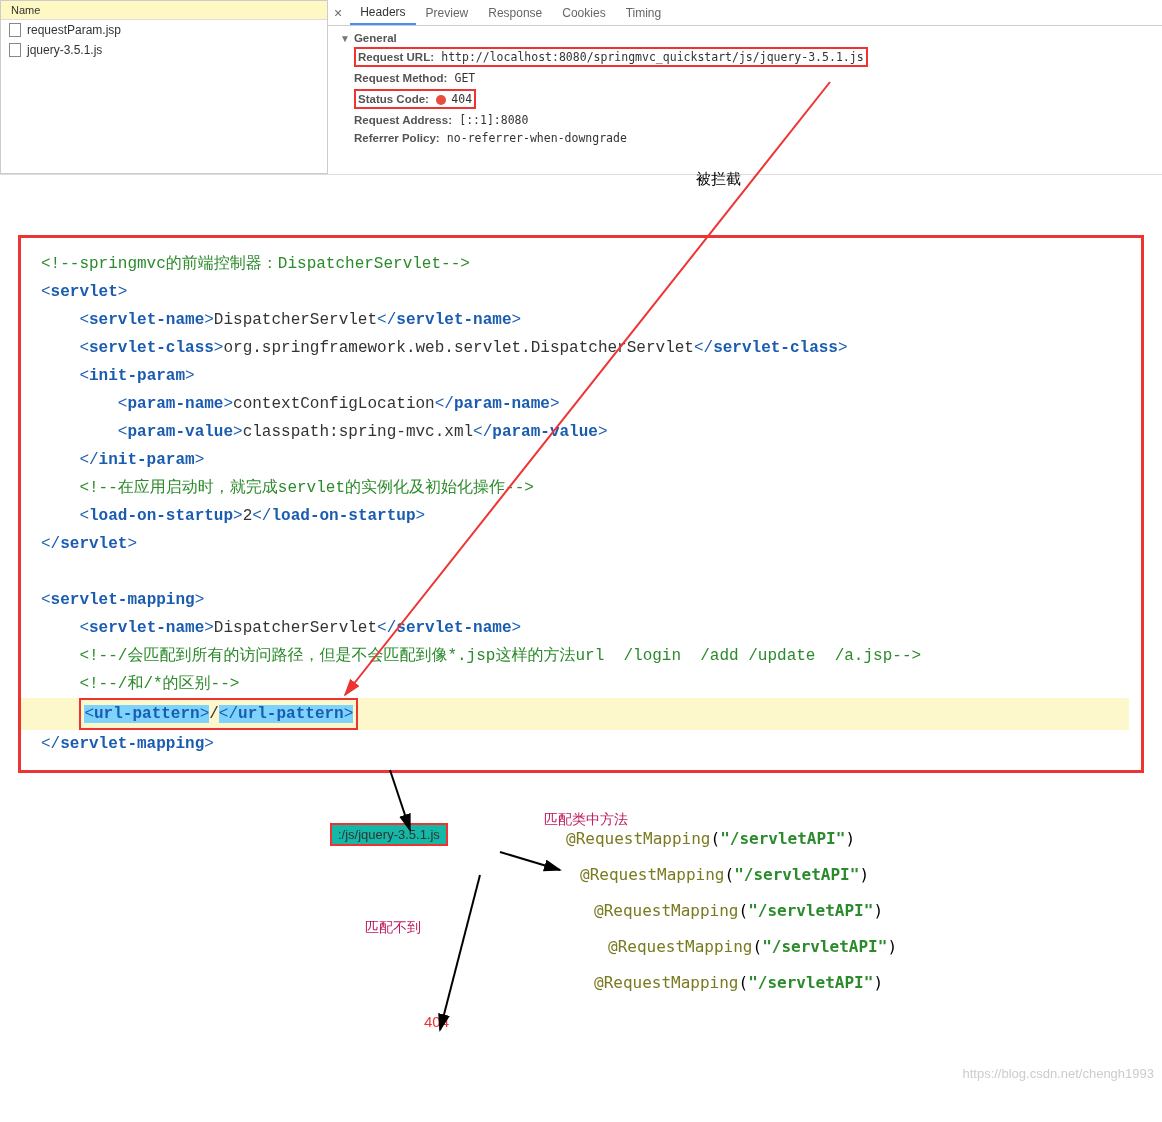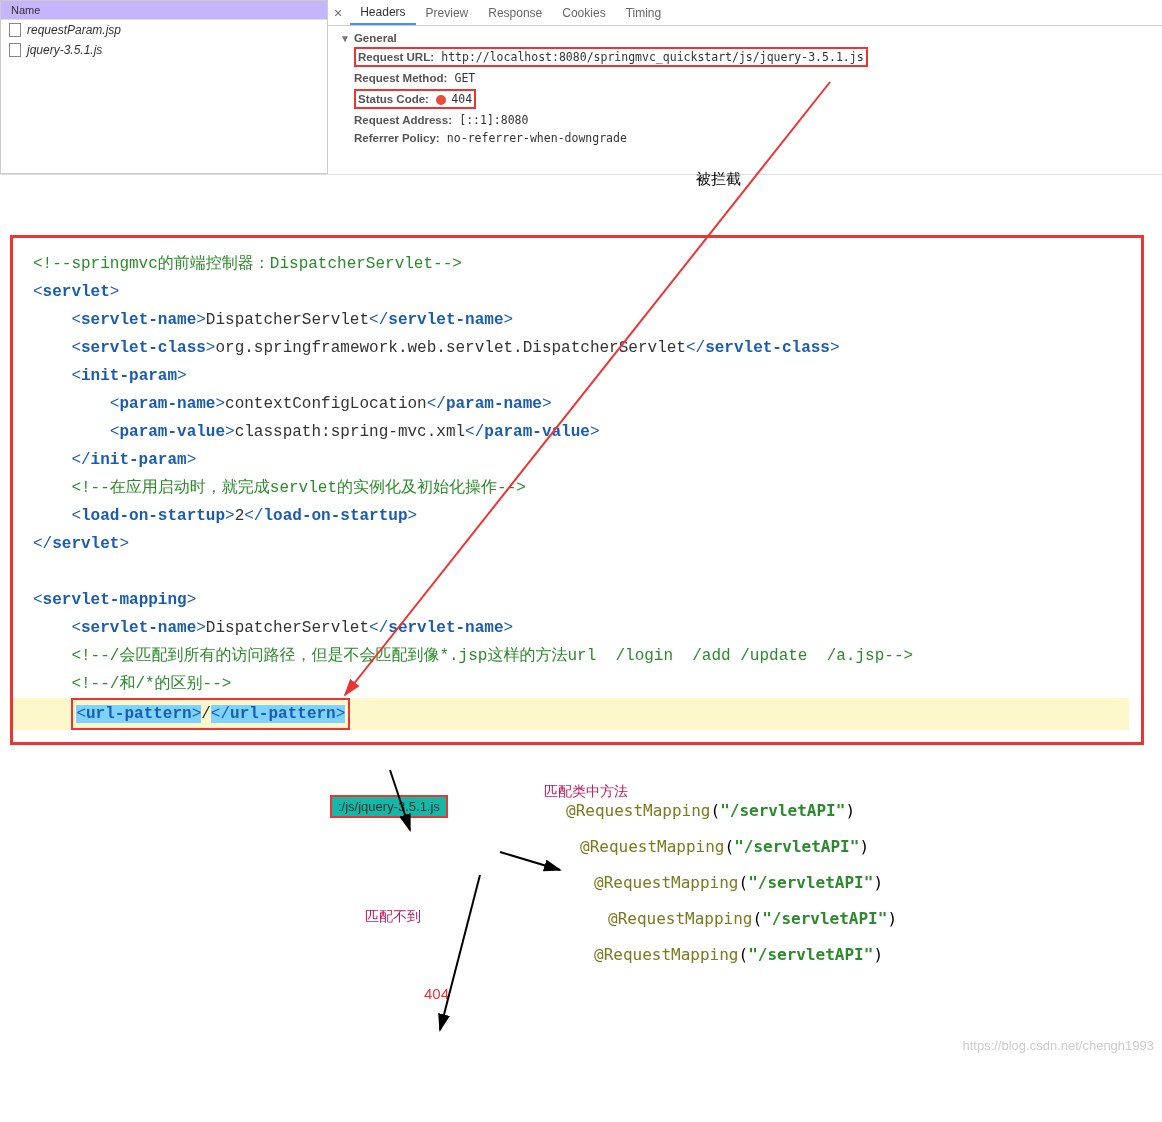--- a/index.html
+++ b/index.html
@@ -1,36 +1,36 @@
 <!DOCTYPE html>
 <html><head>
 <meta charset="utf-8">
 <style>
 * { box-sizing: border-box; margin: 0; padding: 0; }
 body { font-family: Arial, sans-serif; font-size: 12px; background: #fff; width: 1162px; position: relative; }
 .top-section { display: flex; height: 175px; border-bottom: 1px solid #ddd; }
 .file-panel { width: 328px; border: 1px solid #ccc; background: #fff; }
-.file-header { background: #c4b5fd; border-bottom: 1px solid #ddd; padding: 3px 10px; font-size: 11px; color: #333; }
-.file-item { display: flex; align-items: center; padding: 3px 8px; font-size: 12px; color: #333; font-style: italic; }
+.file-header { background: #fef9c3; border-bottom: 1px solid #ddd; padding: 3px 10px; font-size: 11px; color: #333; }
+.file-item { display: flex; align-items: center; padding: 3px 8px; font-size: 12px; color: #333; }
 .file-icon { width: 12px; height: 14px; border: 1px solid #888; margin-right: 6px; background: #fff; }
 .devtools { flex: 1; background: #fff; position: relative; }
 .dt-tabs { display: flex; align-items: center; border-bottom: 1px solid #ccc; font-size: 12px; color: #666; padding: 0 6px; height: 26px; }
 .dt-close { margin-right: 8px; color: #666; cursor: pointer; font-size: 14px; }
 .dt-tab { padding: 4px 10px; cursor: pointer; }
 .dt-tab.active { color: #333; border-bottom: 2px solid #4a8df8; }
 .dt-body { padding: 6px 12px; font-size: 11.5px; color: #333; }
 .dt-section { display: flex; align-items: center; margin-bottom: 1px; color: #555; font-size: 11.5px; }
 .dt-triangle { margin-right: 4px; font-size: 10px; color: #777; }
 .dt-label { font-weight: bold; color: #545454; margin-right: 4px; }
 .dt-value { color: #333; font-family: Consolas, monospace; }
 .dt-row { padding: 2px 14px; font-size: 11.5px; }
 .status-dot { display: inline-block; width: 10px; height: 10px; border-radius: 50%; background: #e74c3c; vertical-align: middle; margin-right: 2px; }
 .red-box { border: 2px solid #e33; padding: 1px 2px; display: inline-block; }
 .annotation { position: absolute; font-size: 15px; color: #000; }
-.code-panel { border: 3px solid #e33; margin: 60px 18px 10px 10px; padding: 12px 12px 12px 0; font-family: Consolas, 'Courier New', monospace; font-size: 16px; line-height: 28px; position: relative; background: #fff; }
+.code-panel { border: 3px solid #e33; margin: 60px 18px 10px 18px; padding: 12px 12px 12px 0; font-family: Consolas, 'Courier New', monospace; font-size: 16px; line-height: 28px; position: relative; background: #fff; }
 .code-line { white-space: pre; padding-left: 20px; }
 .xml-bracket { color: #1a5cb0; }
 .xml-tag { color: #1a5cb0; font-weight: bold; }
 .xml-comment { color: #2b8a2b; }
 .xml-text { color: #333; }
 .hl-line { background: #fdf7cc; }
 .hl-sel { background: #7dd3fc; }
 .url-box-inner { border: 2px solid #e33; padding: 0 3px; display: inline-block; }
 .bottom-section { position: relative; margin-top: 20px; height: 290px; font-family: Consolas, monospace; }
 .url-snippet { position: absolute; left: 330px; top: 30px; border: 2px solid #e33; padding: 2px 6px; font-size: 13px; color: #333; background: #14b8a6; font-family: Arial; }
@@ -113,26 +113,27 @@
 <div class="code-line">    <span class="xml-bracket">&lt;/</span><span class="xml-tag">init-param</span><span class="xml-bracket">&gt;</span></div>
 <div class="code-line">    <span class="xml-comment">&lt;!--在应用启动时，就完成servlet的实例化及初始化操作--&gt;</span></div>
 <div class="code-line">    <span class="xml-bracket">&lt;</span><span class="xml-tag">load-on-startup</span><span class="xml-bracket">&gt;</span><span class="xml-text">2</span><span class="xml-bracket">&lt;/</span><span class="xml-tag">load-on-startup</span><span class="xml-bracket">&gt;</span></div>
 <div class="code-line"><span class="xml-bracket">&lt;/</span><span class="xml-tag">servlet</span><span class="xml-bracket">&gt;</span></div>
 <div class="code-line"> </div>
 <div class="code-line"><span class="xml-bracket">&lt;</span><span class="xml-tag">servlet-mapping</span><span class="xml-bracket">&gt;</span></div>
 <div class="code-line">    <span class="xml-bracket">&lt;</span><span class="xml-tag">servlet-name</span><span class="xml-bracket">&gt;</span><span class="xml-text">DispatcherServlet</span><span class="xml-bracket">&lt;/</span><span class="xml-tag">servlet-name</span><span class="xml-bracket">&gt;</span></div>
 <div class="code-line">    <span class="xml-comment">&lt;!--/会匹配到所有的访问路径，但是不会匹配到像*.jsp这样的方法url  /login  /add /update  /a.jsp--&gt;</span></div>
 <div class="code-line">    <span class="xml-comment">&lt;!--/和/*的区别--&gt;</span></div>
 <div class="code-line hl-line">    <span class="url-box-inner"><span class="hl-sel"><span class="xml-bracket">&lt;</span><span class="xml-tag">url-pattern</span><span class="xml-bracket">&gt;</span></span><span class="xml-text">/</span><span class="hl-sel"><span class="xml-bracket">&lt;/</span><span class="xml-tag">url-pattern</span><span class="xml-bracket">&gt;</span></span></span></div>
+<div class="code-line"><span class="xml-bracket">&lt;/</span><span class="xml-tag">servlet-mapping</span><span class="xml-bracket">&gt;</span></div>
 </div>
 
 <div class="bottom-section">
   <div class="url-snippet">:/js/jquery-3.5.1.js</div>
   <div class="match-label" style="left:544px; top:6px;">匹配类中方法</div>
-  <div class="match-label" style="left:365px; top:131px;">匹配不到</div>
+  <div class="match-label" style="left:365px; top:114px;">匹配不到</div>
 
   <div class="req-mapping" style="left:566px; top:36px;"><span class="anno-at">@RequestMapping</span>(<span class="anno-str">"/servletAPI"</span>)</div>
   <div class="req-mapping" style="left:580px; top:72px;"><span class="anno-at">@RequestMapping</span>(<span class="anno-str">"/servletAPI"</span>)</div>
   <div class="req-mapping" style="left:594px; top:108px;"><span class="anno-at">@RequestMapping</span>(<span class="anno-str">"/servletAPI"</span>)</div>
   <div class="req-mapping" style="left:608px; top:144px;"><span class="anno-at">@RequestMapping</span>(<span class="anno-str">"/servletAPI"</span>)</div>
   <div class="req-mapping" style="left:594px; top:180px;"><span class="anno-at">@RequestMapping</span>(<span class="anno-str">"/servletAPI"</span>)</div>
 
   <div class="err404" style="left:424px; top:220px;">404</div>
   <div class="watermark">https://blog.csdn.net/chengh1993</div>
 </div>

